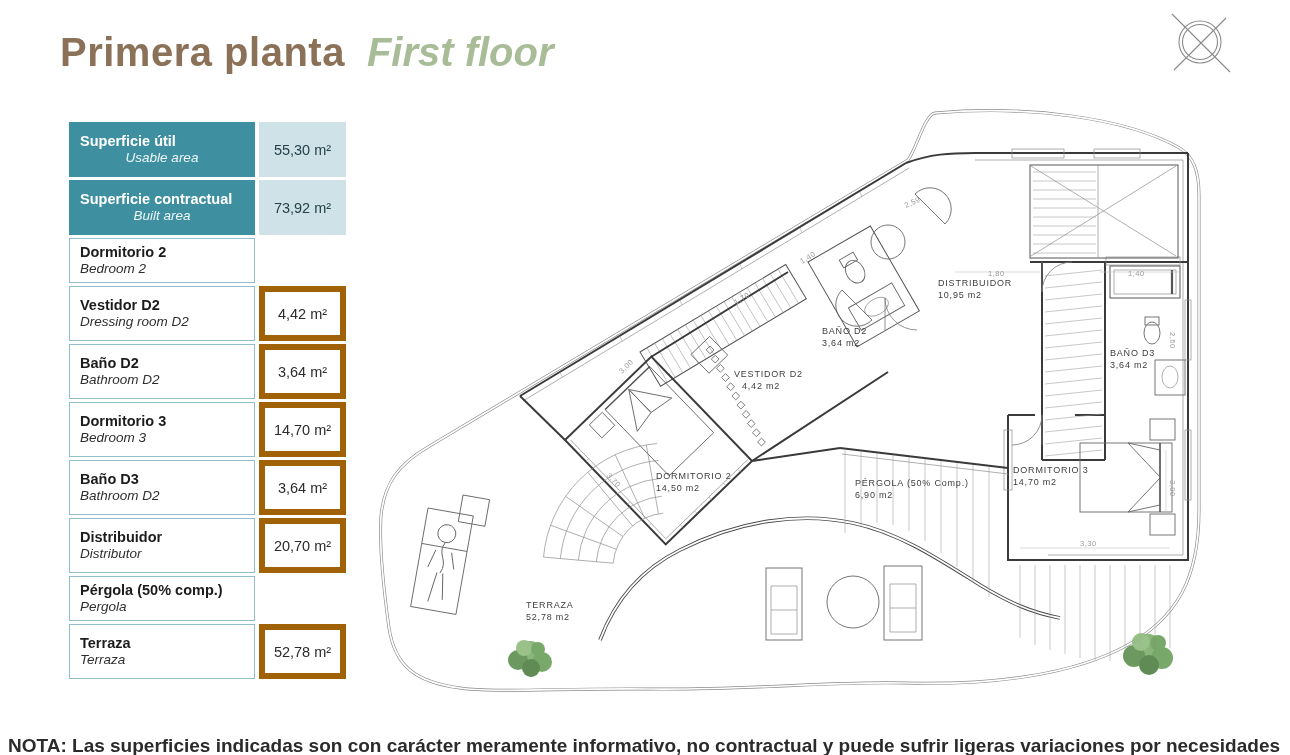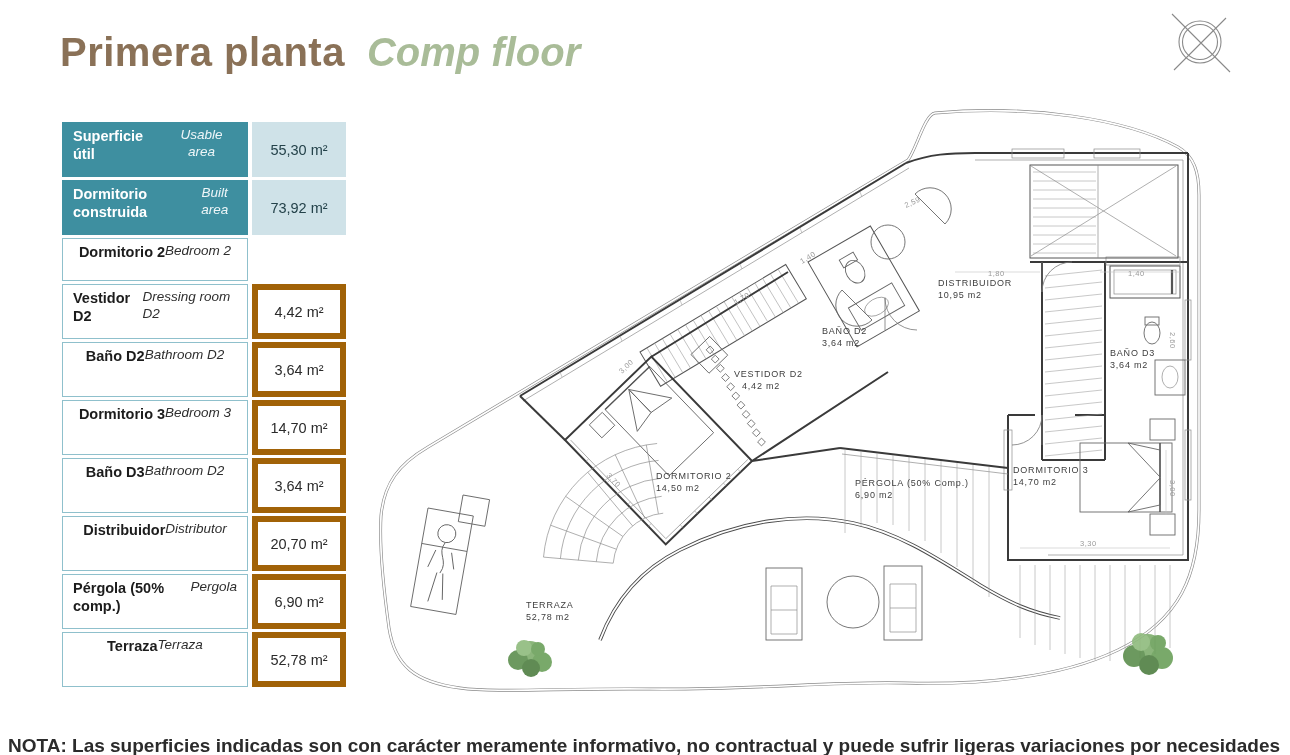--- a/index.html
+++ b/index.html
@@ -6,21 +6,21 @@
   #page{position:relative;width:1290px;height:755px;background:#fff;overflow:hidden;
         font-family:"Liberation Sans",sans-serif;}
   
   #title{position:absolute;left:60px;top:30px;white-space:nowrap;}
   #title .es{font-size:40px;font-weight:600;color:#8a7157;letter-spacing:.5px;text-align:center;}
   #title .en{font-size:40px;font-weight:600;font-style:italic;color:#a9bc98;margin-left:22px;}
   
   #area-table{position:absolute;left:62px;top:122px;width:284px;}
   .arow{display:flex;gap:4px;margin-bottom:3px;}
   .clabel{width:164px;min-height:33px;border:1px solid #8fc0cc;background:#fff;
-          padding:4px 10px;display:flex;flex-direction:row;justify-content:center;}
+          padding:4px 10px;display:flex;flex-direction:column;justify-content:center;margin-left:7px;}
   .cvalue{flex:1;min-height:43px;border:6px solid #a16207;background:#fff;
           display:flex;align-items:center;justify-content:center;
           font-size:14.5px;color:#2b2b2b;}
   .clabel .es{font-size:14.5px;font-weight:bold;color:#1c1c1c;line-height:1.25;}
   .clabel .en{font-size:13.5px;font-style:italic;color:#2e2e2e;line-height:1.25;}
   .arow.hdr .clabel{background:#3e8fa0;border-color:#3e8fa0;}
   .arow.hdr .clabel .es{color:#fff;}
   .arow.hdr .clabel .en{color:#eef6f8;text-align:center;}
   .arow.hdr .cvalue{background:#cfe2e8;border-color:#cfe2e8;color:#24424a;}
   
@@ -37,42 +37,42 @@
   .t7{stroke:#8c8c8c;stroke-width:.7;fill:none;}
   .t5{stroke:#9b9b9b;stroke-width:.55;fill:none;}
   .furn{stroke:#676767;stroke-width:.9;fill:none;}
 </style>
 </head>
 <body>
 
 <div id="page">
 
   <div id="title">
-    <span class="es">Primera planta</span><span class="en">Comp floor</span>
+    <span class="es">Primera planta</span><span class="en">First floor</span>
   </div>
 
   <svg id="compass" width="80" height="76" viewBox="0 0 80 76">
     <g stroke="#8a8a8a" stroke-width="1.1" fill="none">
       <circle cx="40" cy="38" r="21"></circle>
       <circle cx="40" cy="38" r="17.5"></circle>
       <path d="M12,10 L70,68 M14,66 L66,14"></path>
     </g>
   </svg>
 
   <div id="area-table">
     <div class="arow hdr">
       <div class="clabel">
         <span class="es">Superficie útil</span>
         <span class="en">Usable area</span>
       </div>
       <div class="cvalue">55,30 m²</div>
     </div>
     <div class="arow hdr">
       <div class="clabel">
-        <span class="es">Dormitorio construida</span>
+        <span class="es">Superficie contractual</span>
         <span class="en">Built area</span>
       </div>
       <div class="cvalue">73,92 m²</div>
     </div>
     <div class="arow">
       <div class="clabel">
         <span class="es">Dormitorio 2</span>
         <span class="en">Bedroom 2</span>
       </div>
     </div>
@@ -109,21 +109,20 @@
         <span class="es">Distribuidor</span>
         <span class="en">Distributor</span>
       </div>
       <div class="cvalue">20,70 m²</div>
     </div>
     <div class="arow">
       <div class="clabel">
         <span class="es">Pérgola (50% comp.)</span>
         <span class="en">Pergola</span>
       </div>
-      <div class="cvalue">6,90 m²</div>
     </div>
     <div class="arow">
       <div class="clabel">
         <span class="es">Terraza</span>
         <span class="en">Terraza</span>
       </div>
       <div class="cvalue">52,78 m²</div>
     </div>
   </div>
 

